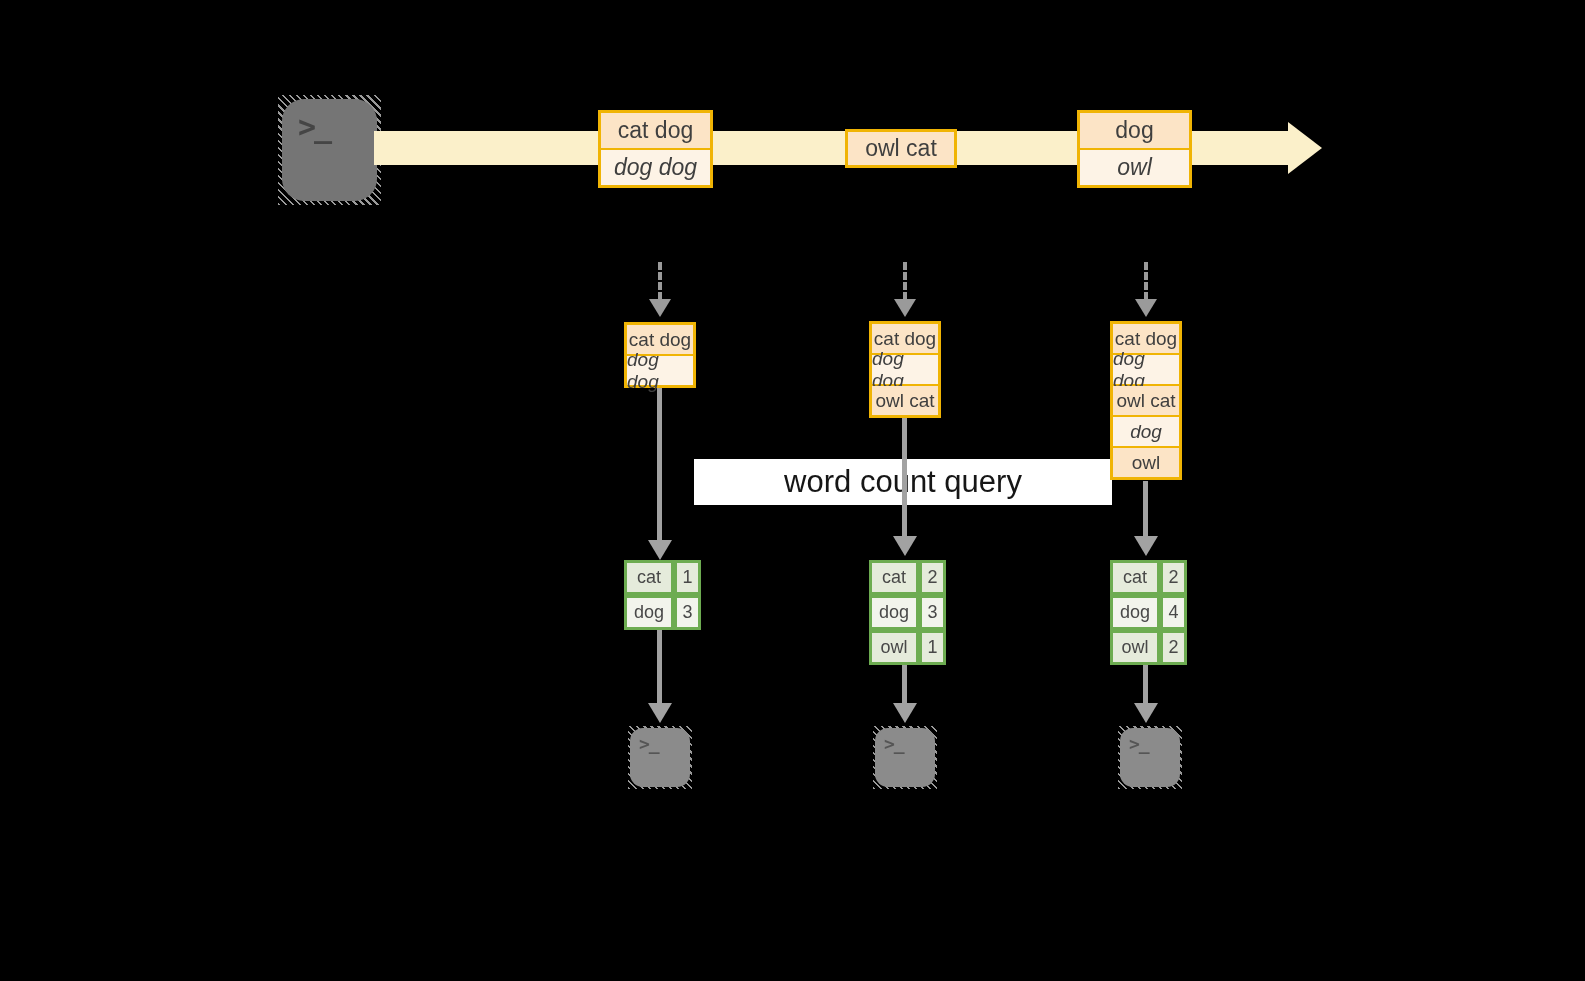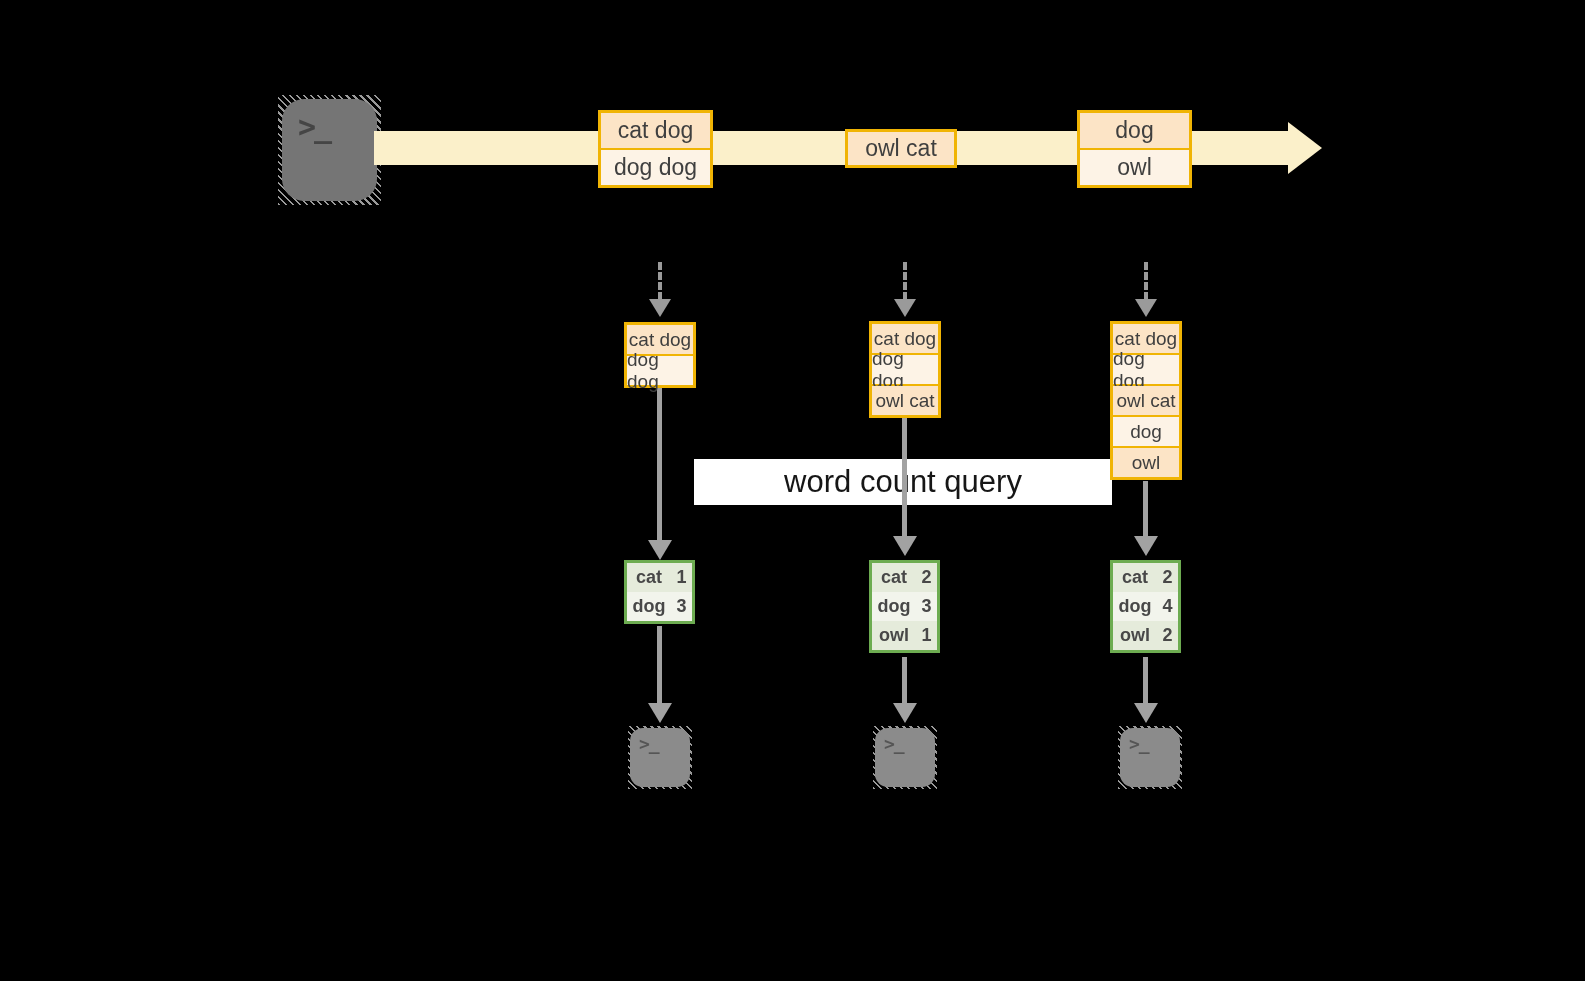--- a/index.html
+++ b/index.html
@@ -33,39 +33,39 @@
     position:absolute;box-sizing:border-box;border:3px solid #f0b404;background:#f0b404;
     display:flex;flex-direction:column;gap:2px;z-index:3;
   }
   .event .row{height:35px;font-size:23px;}
   .stack{width:72px;}
   .stack .row{height:29px;font-size:19px;}
   .row{
     display:flex;align-items:center;justify-content:center;
     background:#fce4c6;color:#3f3f3f;
   }
-  .row.alt{background:#fdf3e6;}
+  .row.alt{background:#fdf3e6;font-style:italic;}
   
   .vline{position:absolute;width:5px;background:#a2a2a2;z-index:2;}
   .vline.dash{width:0;background:none;border-left:4px dashed #9a9a9a;}
   .vhead{
     position:absolute;width:0;height:0;z-index:2;
     border-left:12px solid transparent;border-right:12px solid transparent;border-top:20px solid #a2a2a2;
   }
   .vhead.dashcol{border-left-width:11px;border-right-width:11px;border-top:18px solid #9a9a9a;}
   
   .query{
     position:absolute;left:694px;top:459px;width:418px;height:46px;background:#fff;z-index:1;
     display:flex;align-items:center;justify-content:center;
     font-size:31px;color:#161616;
   }
   
   .wtable{
     position:absolute;box-sizing:border-box;border:3px solid #6dac51;background:#6dac51;
-    display:grid;grid-template-columns:44px 21px;gap:0;z-index:3;font-weight:bold;
+    display:grid;grid-template-columns:44px 21px;gap:6px;z-index:3;
   }
   .wcell{
     height:29px;display:flex;align-items:center;justify-content:center;
     font-size:18px;color:#484848;background:#e5ebdb;
   }
   .wcell.alt{background:#f2f4ec;}
 </style>
 </head>
 <body>
 

